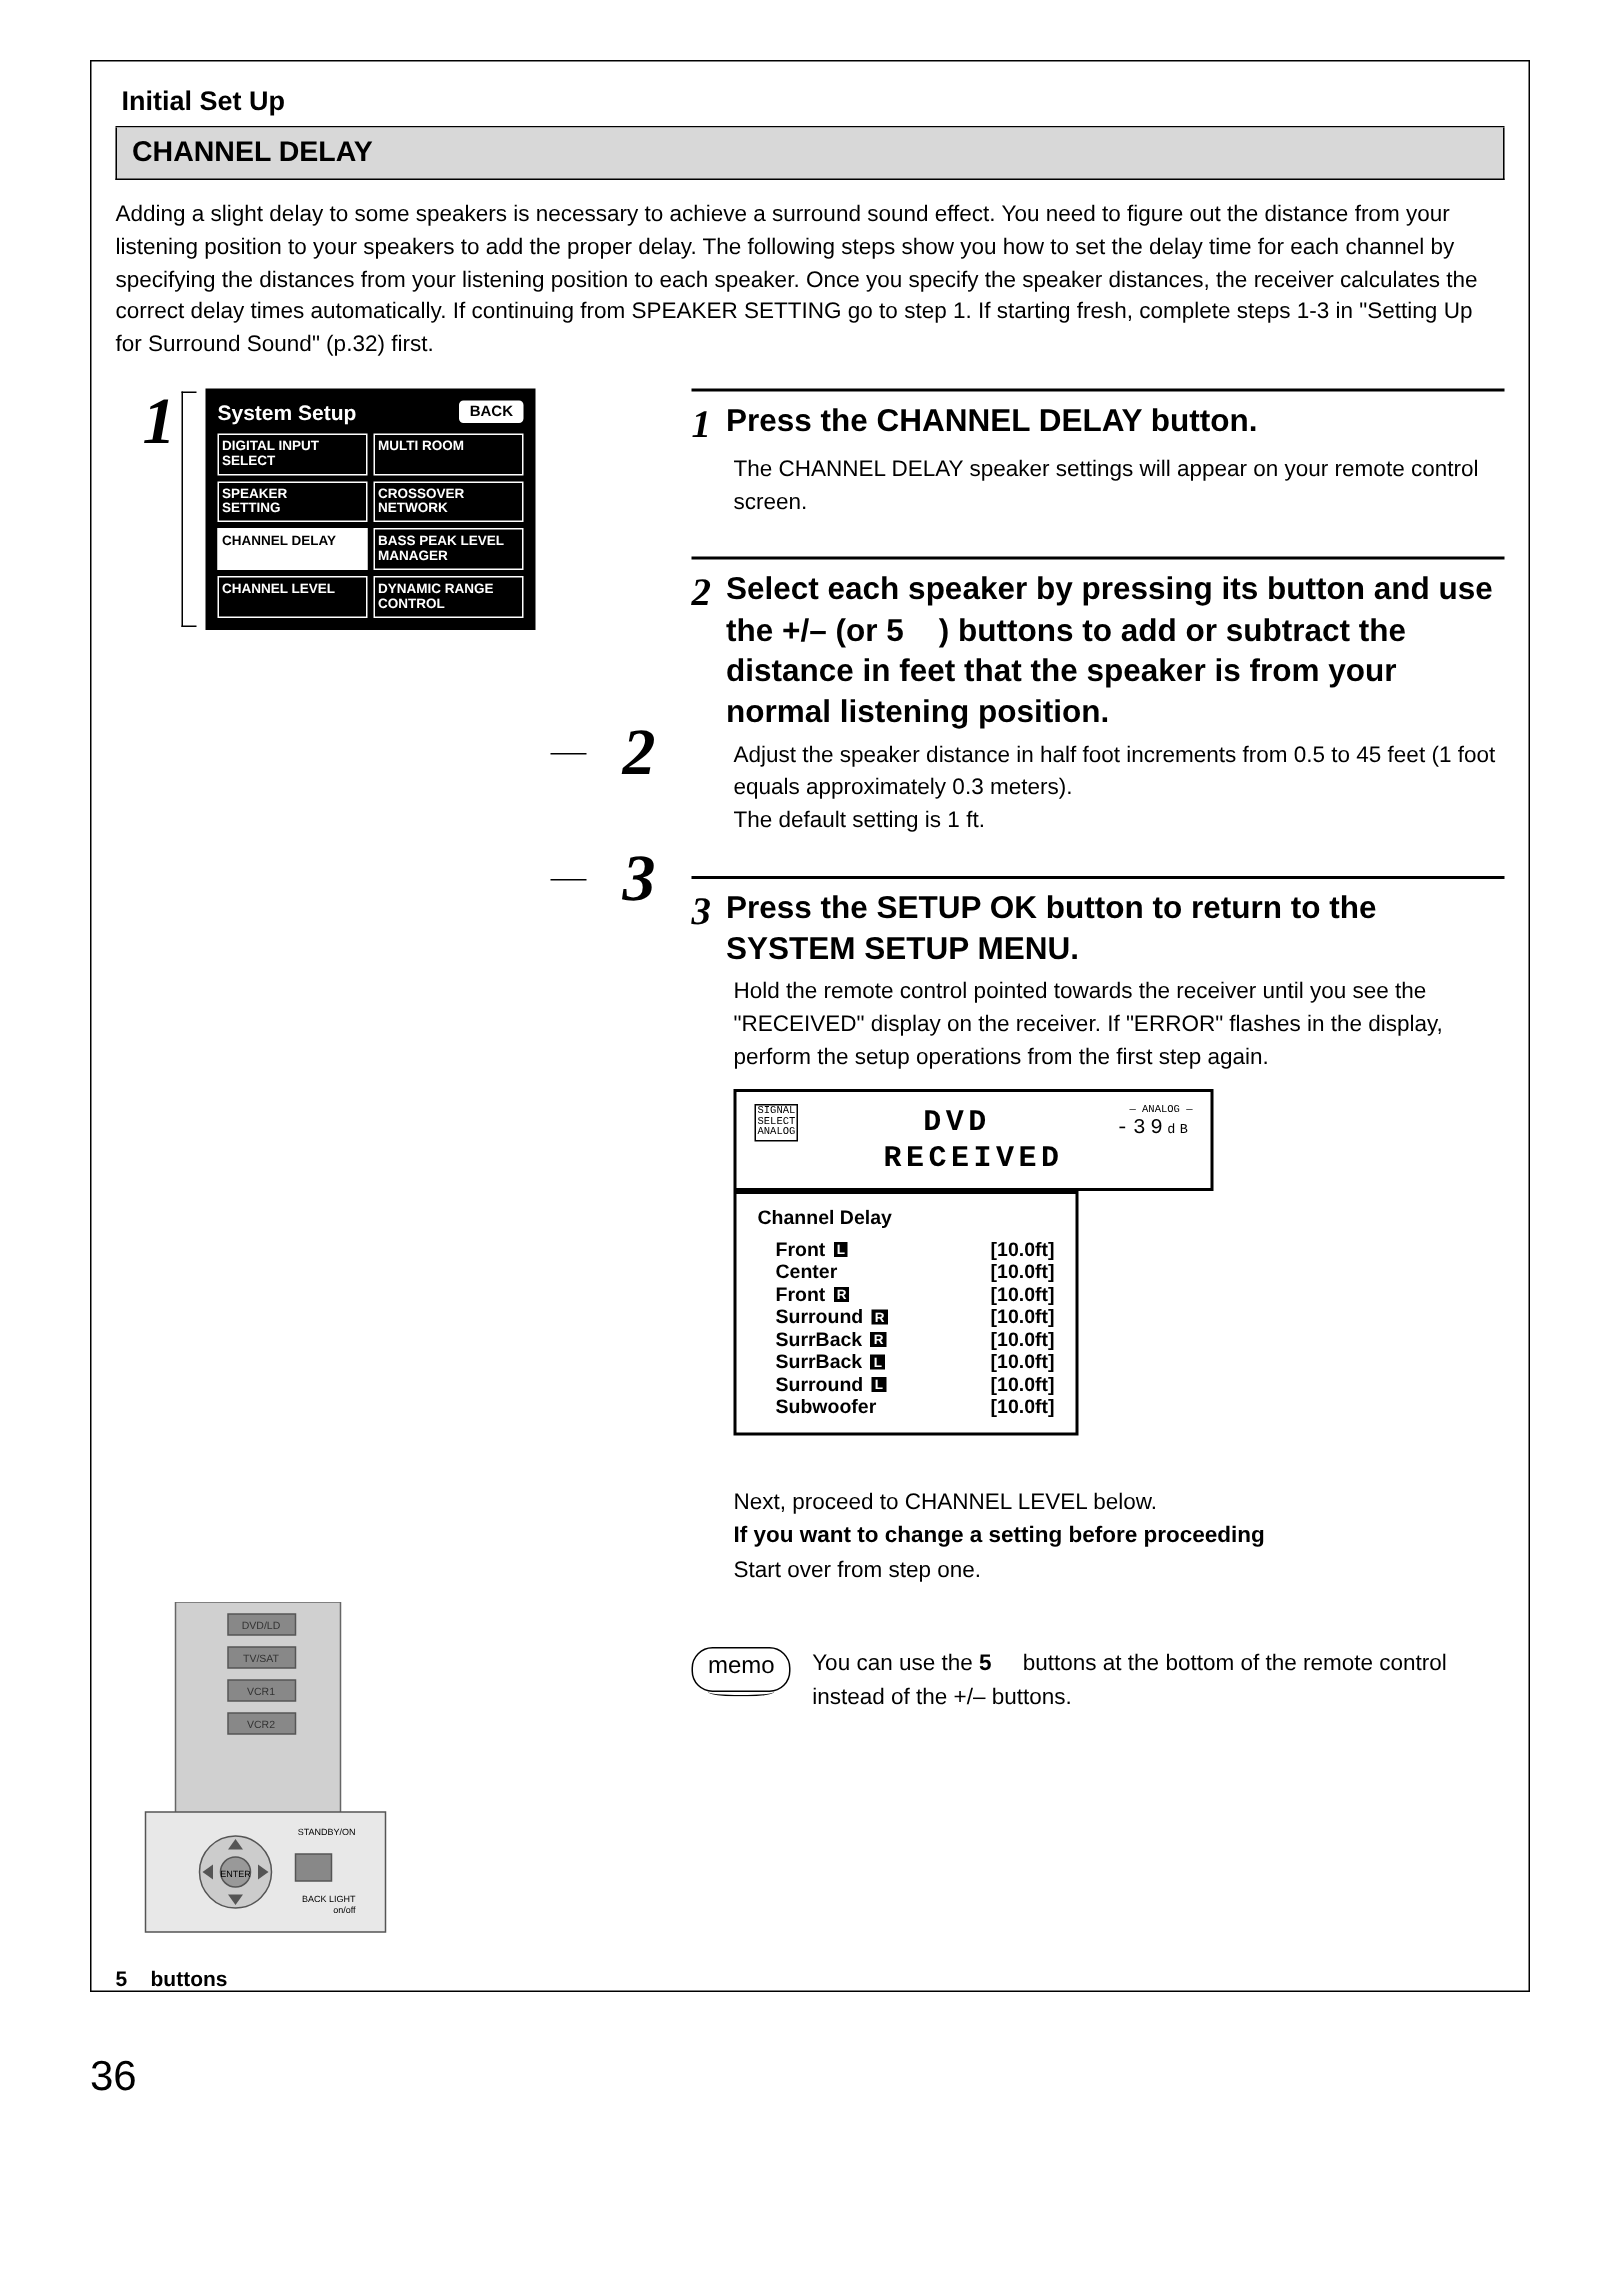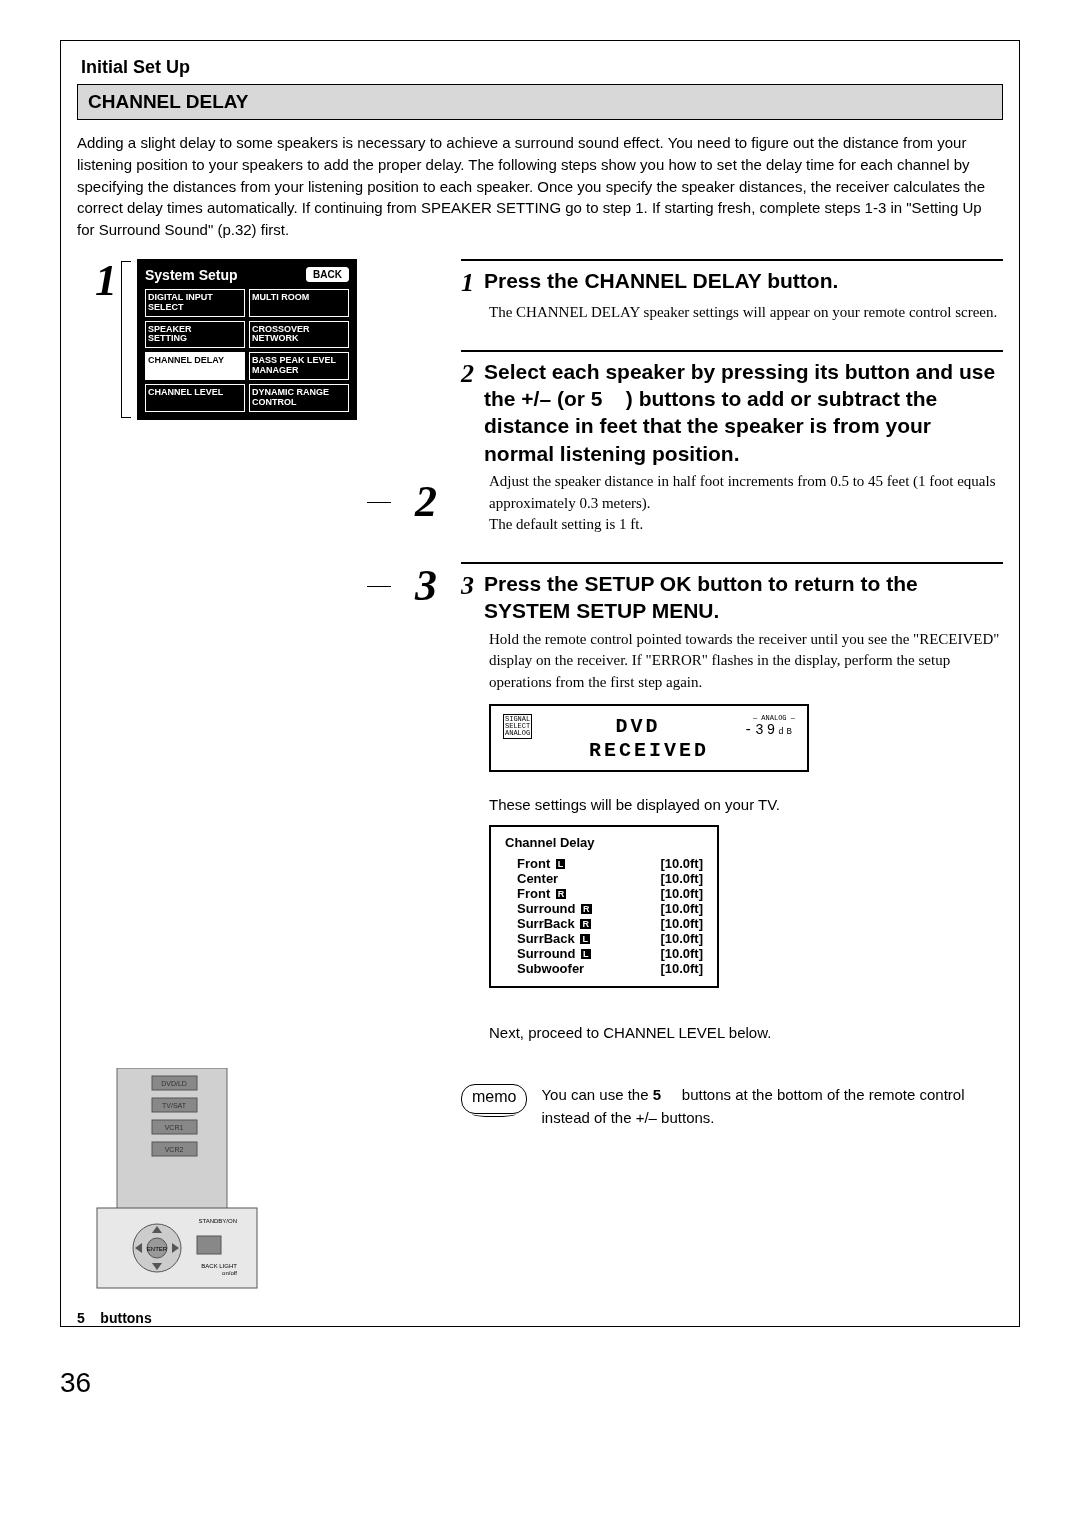--- a/index.html
+++ b/index.html
@@ -65,21 +65,21 @@
     .back-btn { background: #fff; color: #000; border: 1px solid #fff; border-radius: 3px; padding: 1px 6px; font-size: 10px; font-weight: bold; }
     .sys-grid { display: grid; grid-template-columns: 1fr 1fr; gap: 4px; }
     .sys-btn { background: #000; border: 1px solid #fff; color: #fff; font-size: 9px; text-align: left; padding: 3px 2px; line-height: 1.1; font-weight: bold; }
     .sys-btn.selected { background: #fff; color: #000; }
 
     .steps .step { margin-bottom: 26px; }
     .step-top-rule { border: none; border-top: 2px solid #000; margin-bottom: 6px; }
     .step-head { display: flex; align-items: flex-start; gap: 10px; }
     .step-num { font-family: "Times New Roman", serif; font-style: italic; font-weight: bold; font-size: 26px; line-height: 1.2; }
     .step-title { font-weight: bold; font-size: 21px; line-height: 1.3; }
-    .step-body { font-size: 15px; margin-left: 28px; margin-top: 4px; line-height: 1.45; font-family: Liberation Serif, serif; }
+    .step-body { font-size: 15px; margin-left: 28px; margin-top: 4px; line-height: 1.45; }
 
     .display-box {
       border: 2px solid #000;
       padding: 8px 12px;
       margin: 10px 0 0 28px;
       width: 320px;
     }
     .disp-row1 { display: flex; align-items: center; justify-content: space-between; font-family: "Courier New", monospace; letter-spacing: 3px; }
     .disp-sig { font-size: 7px; letter-spacing: 0; line-height: 1; border: 1px solid #000; padding: 1px; }
     .disp-main { font-size: 20px; font-weight: bold; }
@@ -232,21 +232,20 @@
             </div>
             <div class="disp-main">DVD</div>
             <div class="disp-vol">
               <span class="tiny">— <span>ANALOG</span> —</span>
               <span>-39</span><span style="font-size:9px">dB</span>
             </div>
           </div>
           <div class="disp-row2">RECEIVED</div>
         </div>
 
-        <div class="tv-note">These settings will be displayed on your  TV.</div>
 
         <div class="chdelay-box">
           <div class="chdelay-title">Channel Delay</div>
           <div id="chdelay-rows">
               <div class="chdelay-row">
                 <span>Front <span class="sym">L</span></span>
                 <span>[10.0ft]</span>
               </div>
               <div class="chdelay-row">
                 <span>Center</span>
@@ -274,20 +273,22 @@
               </div>
               <div class="chdelay-row">
                 <span>Subwoofer</span>
                 <span>[10.0ft]</span>
               </div>
             </div>
         </div>
 
         <div class="next-block">
           <div>Next, proceed to CHANNEL LEVEL below.</div>
+          <div style="font-weight:bold">If you want to change a setting before proceeding</div>
+          <div>Start over from step one.</div>
         </div>
 
         <div class="memo-row">
           <div class="memo-badge">memo</div>
           <div class="memo-text">
             <span>You can use the </span><b>5</b><span>&nbsp;&nbsp;&nbsp;&nbsp;</span><span> buttons at the bottom of the remote control instead of the +/– buttons.</span>
           </div>
         </div>
       </div>
     </div>

